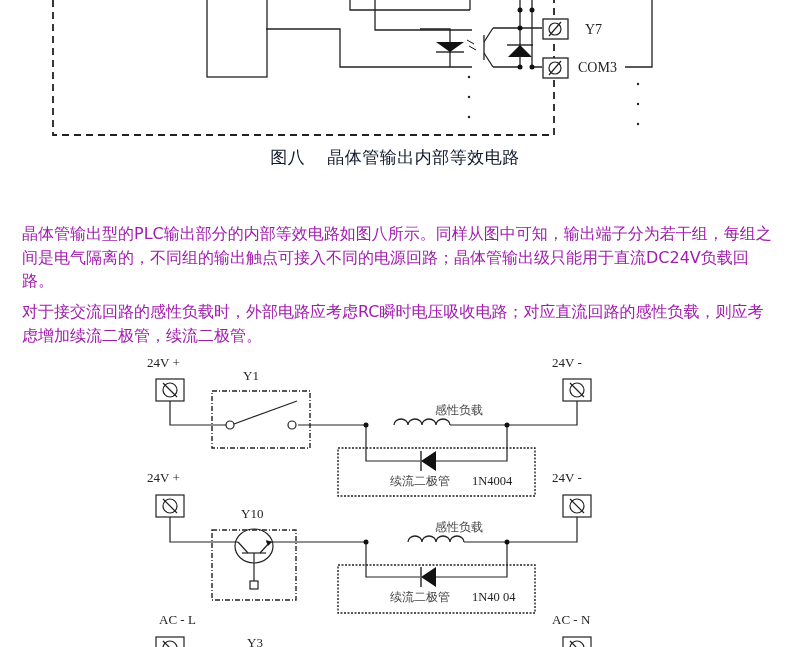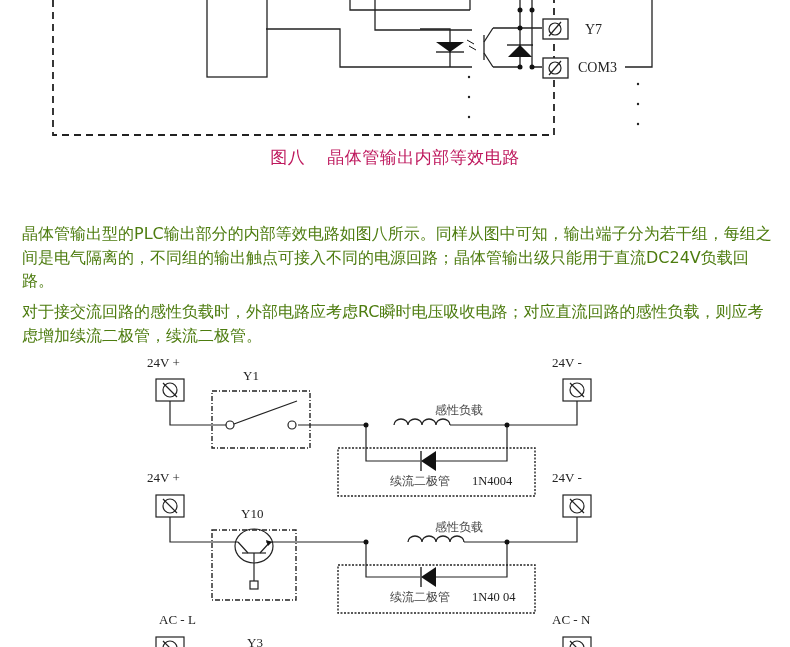--- a/index.html
+++ b/index.html
@@ -1,24 +1,24 @@
 <!DOCTYPE html>
 <html><head>
 <meta charset="utf-8">
 <style>
   html, body { margin:0; padding:0; background:#ffffff; }
   body { width:790px; height:647px; position:relative; overflow:hidden;
          font-family: "DejaVu Sans", sans-serif; color:#2b2b2b; }
   svg text { font-family: "Liberation Serif", serif; fill:#222; }
   svg .cn { font-family: "DejaVu Sans", sans-serif; fill:#444; }
   .caption { position:absolute; left:0; width:790px; top:146px; text-align:center;
-             font-size:17px; color:#be185d; letter-spacing:0.5px; }
+             font-size:17px; color:#0f172a; letter-spacing:0.5px; }
   .caption .fig { margin-right:22px; }
   .para { position:absolute; left:22px; width:752px; font-size:16px; line-height:23.5px;
-          color:#4d7c0f; margin:0; }
+          color:#a21caf; margin:0; }
   #p1 { top:222px; }
   #p2 { top:300px; }
 </style>
 </head>
 <body>
 
 <svg width="790" height="145" style="position:absolute;left:0;top:0;">
   <g stroke="#222" stroke-width="1.3" fill="none">
 
     <path d="M53,0 V135 H554 V0" stroke-dasharray="7,5" stroke-width="1.8"></path>

